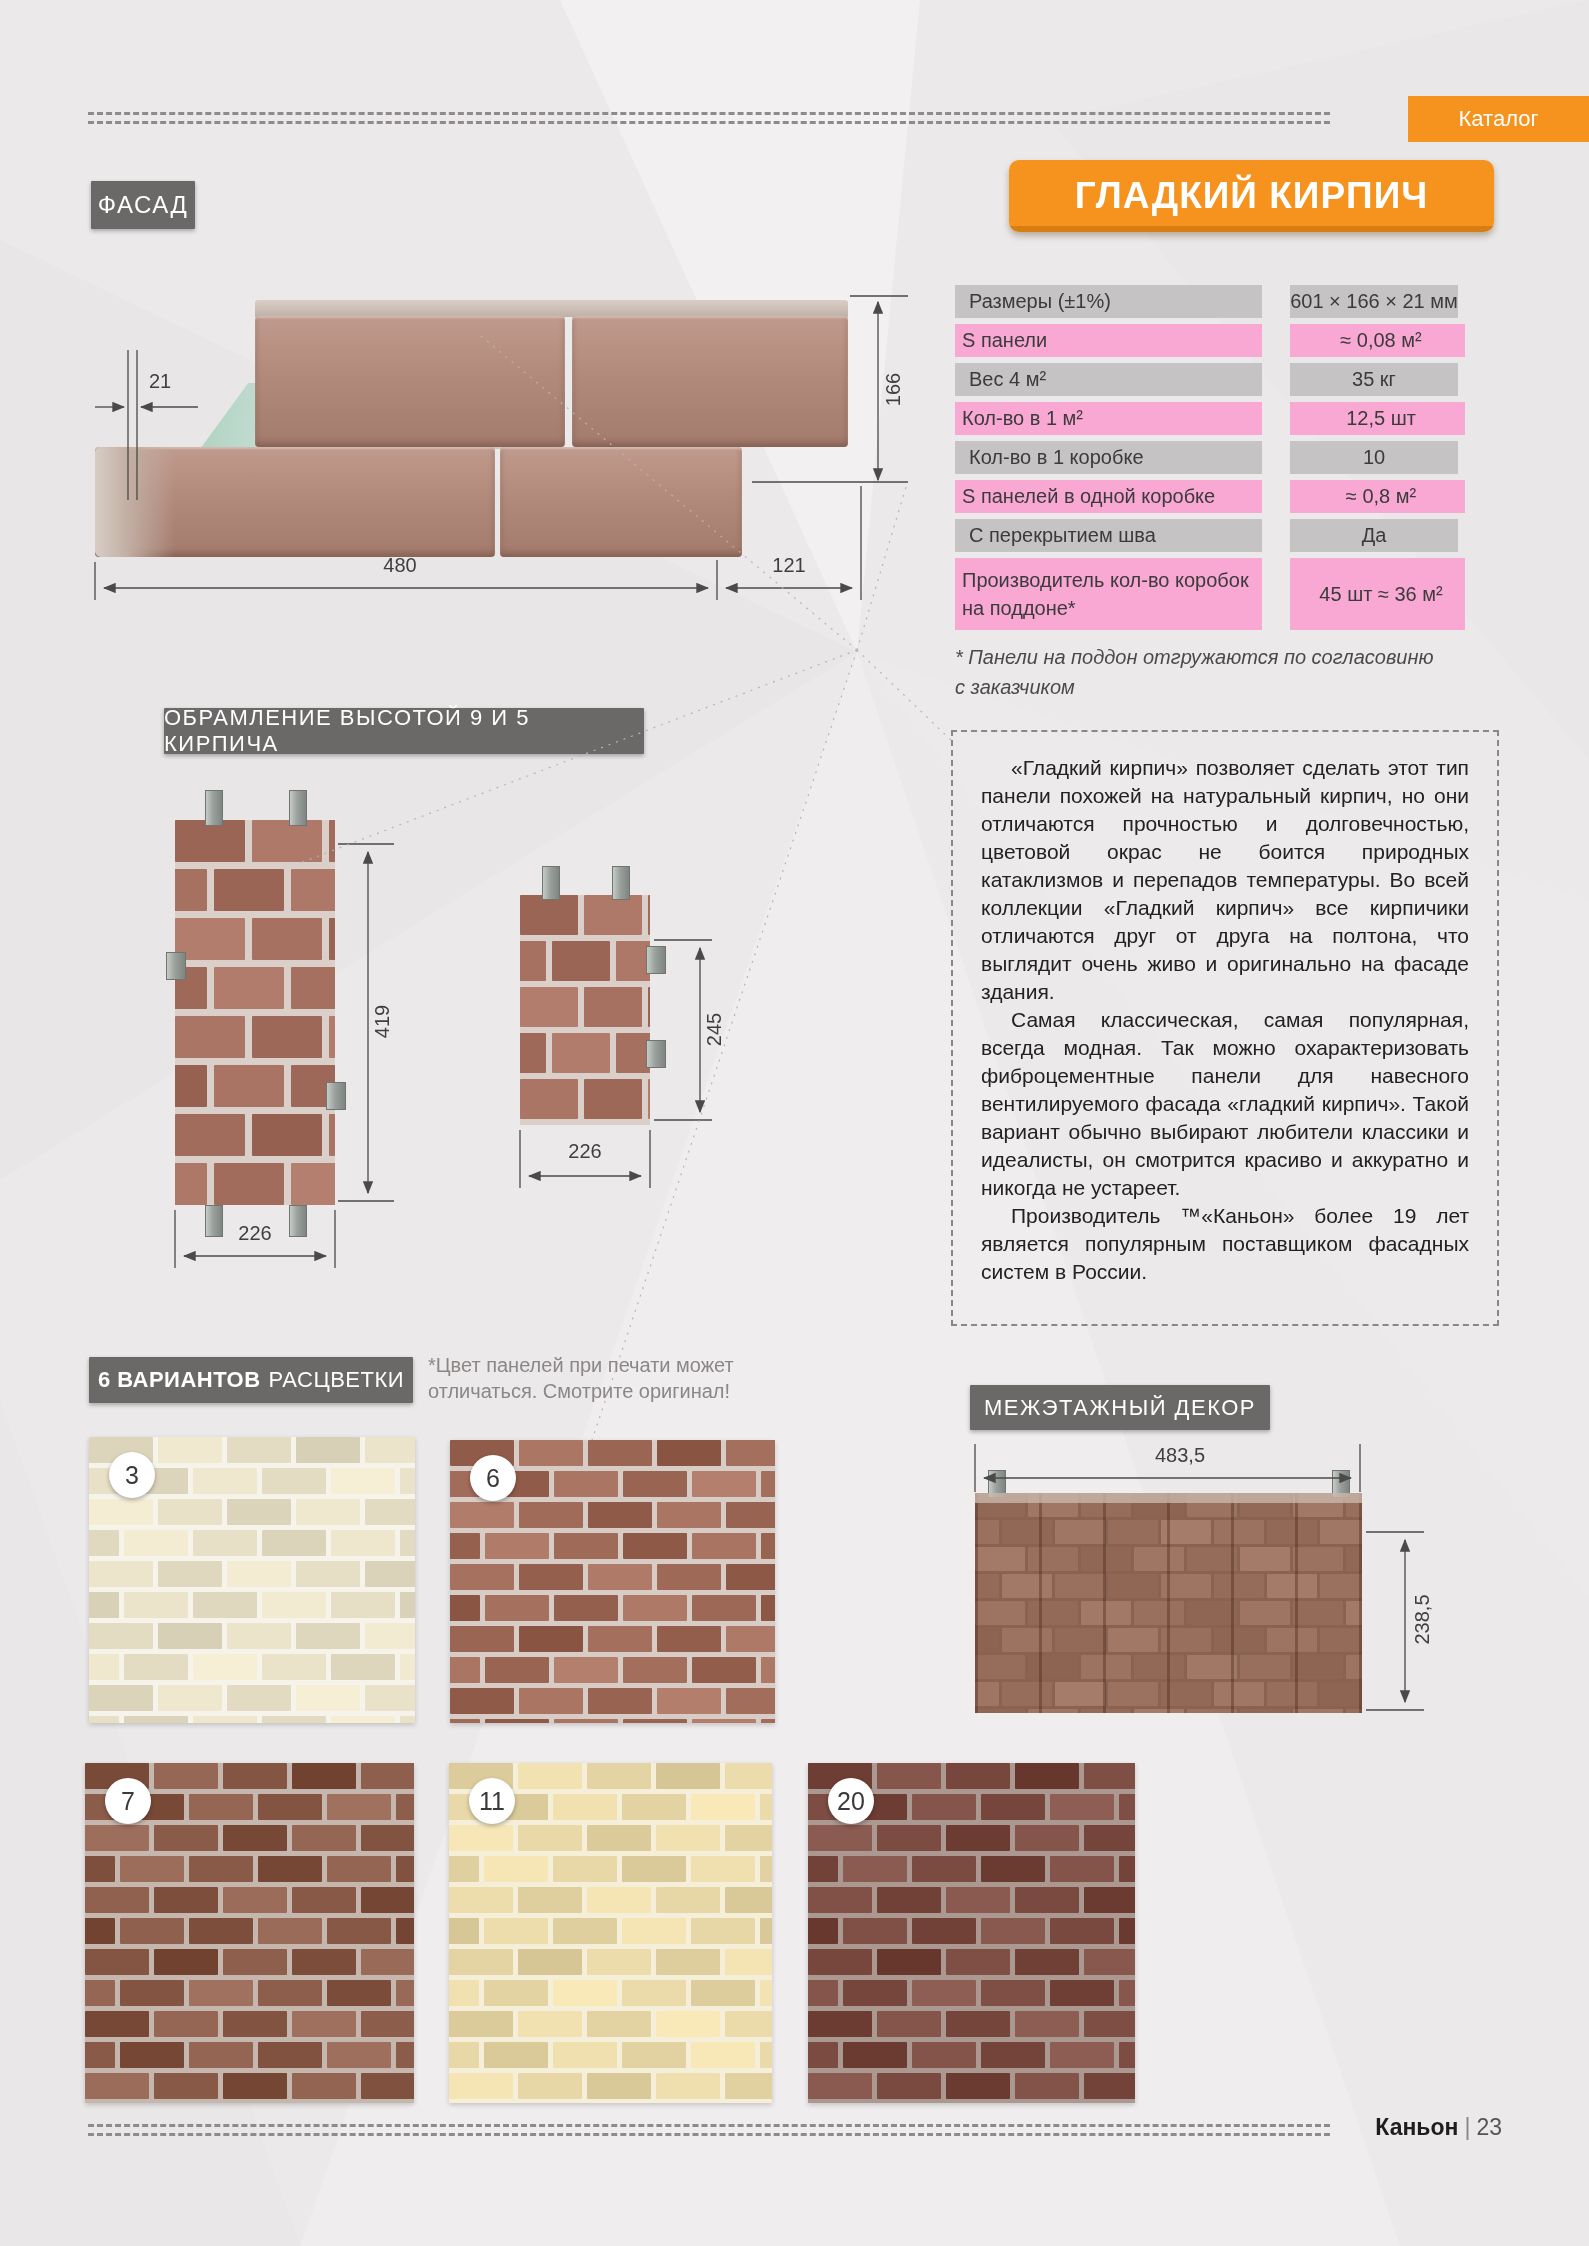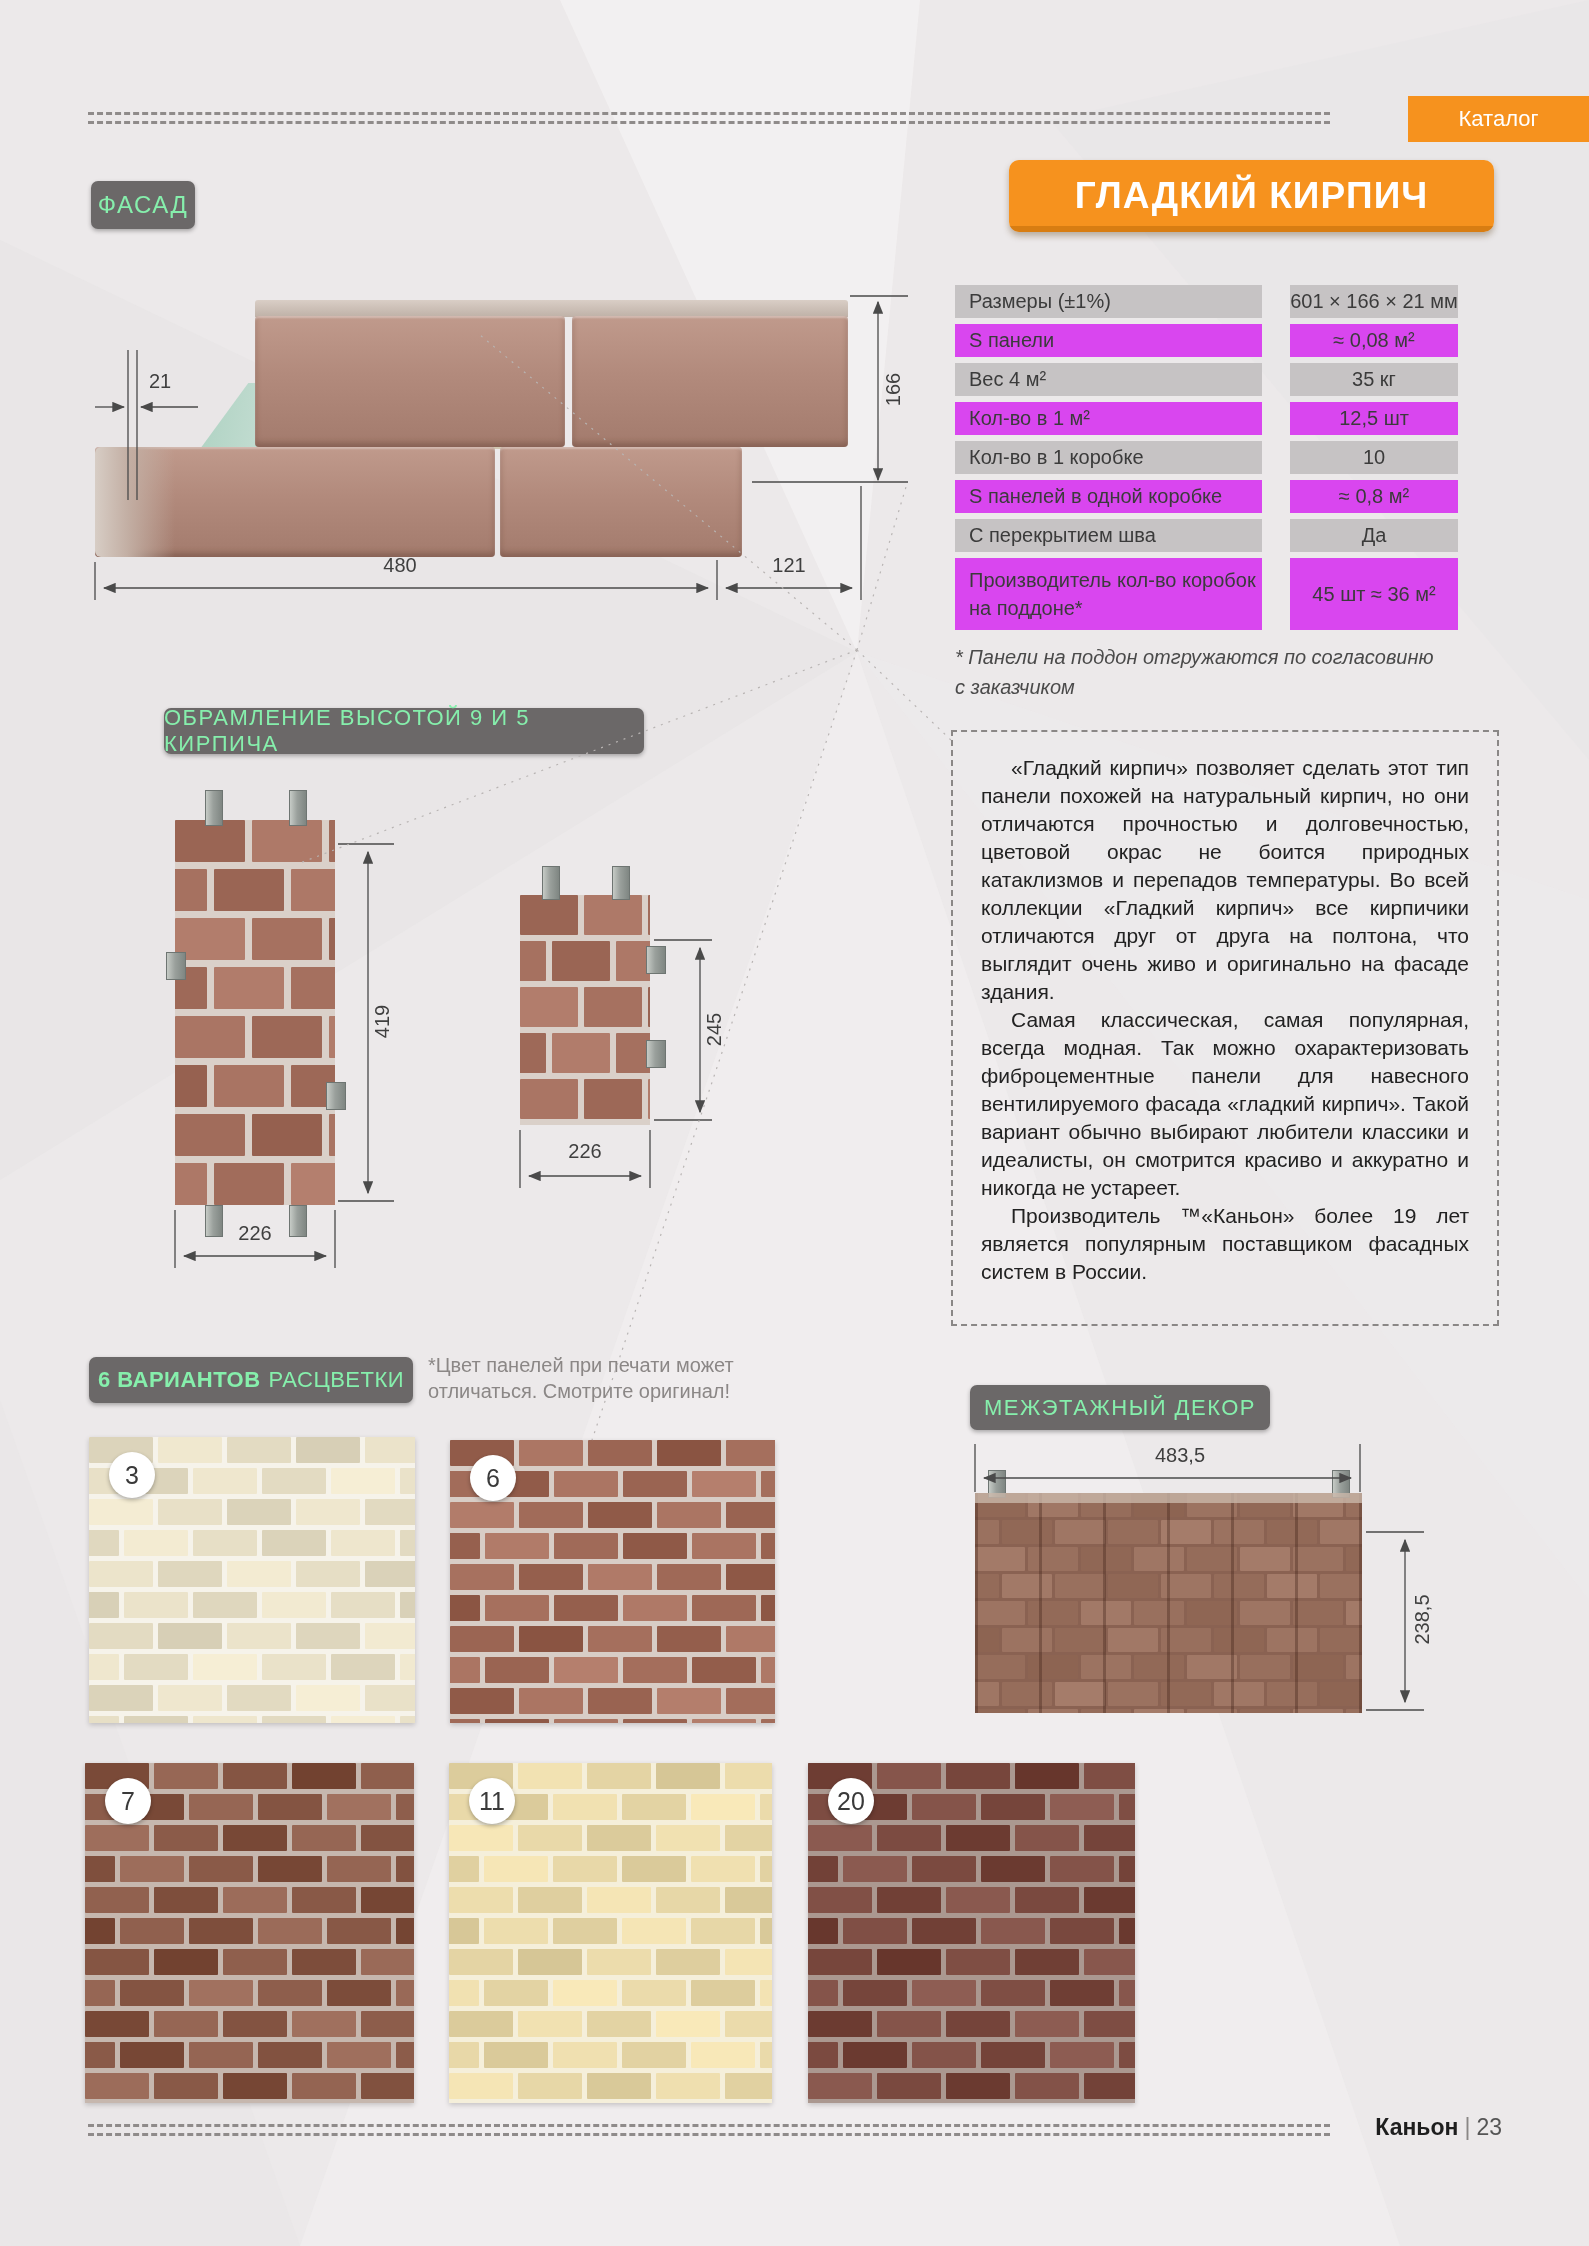--- a/index.html
+++ b/index.html
@@ -14,21 +14,21 @@
   .dash-bottom{left:88px;top:2124px;width:1242px;}
 
   
   .catalog-tab{position:absolute;left:1408px;top:96px;width:181px;height:46px;background:var(--orange,#F6921E);
     color:#fff;font-size:22px;display:flex;align-items:center;justify-content:center;z-index:6;}
   .main-title{position:absolute;left:1009px;top:160px;width:485px;height:72px;background:linear-gradient(180deg,var(--orange,#F6921E) 0 92%,#d87d12 92% 100%);
     border-radius:10px;box-shadow:0 4px 6px rgba(90,60,20,.35);color:#fff;font-weight:bold;font-size:37px;letter-spacing:1px;
     display:flex;align-items:center;justify-content:center;z-index:6;}
 
   
-  .badge{position:absolute;background:var(--badge-gray,#6B6868);color:#86efac;border-radius:7px;box-shadow:0 2px 4px rgba(0,0,0,.3);
+  .badge{position:absolute;background:var(--badge-gray,#6B6868);color:#ffffff;border-radius:1px;box-shadow:0 2px 4px rgba(0,0,0,.3);
     display:flex;align-items:center;justify-content:center;letter-spacing:1.5px;z-index:6;}
   .badge-fasad{left:91px;top:181px;width:104px;height:48px;font-size:24px;}
   .badge-framing{left:164px;top:708px;width:480px;height:46px;font-size:22px;}
   .badge-variants{left:89px;top:1357px;width:324px;height:46px;font-size:22px;letter-spacing:.5px;}
   .badge-variants b{margin-right:8px;}
   .badge-decor{left:970px;top:1385px;width:300px;height:45px;font-size:22px;}
 
   
   .panel{position:absolute;border-radius:4px;background:linear-gradient(180deg,#c09a8c 0%,#b28a7c 45%,#a37b6d 100%);
     box-shadow:inset 0 2px 2px rgba(255,255,255,.35), inset 0 -4px 6px rgba(80,45,35,.35);z-index:4;}
@@ -50,21 +50,21 @@
     font-size:25px;color:#3a3a3a;}
 
   
   .clip{position:absolute;background:linear-gradient(90deg,#c6cbc6,#9aa09c 45%,#7f8682);border:1px solid #6e7572;z-index:5;}
 
   
   .spec-row-cell{position:absolute;display:flex;align-items:center;color:#3b3b3b;font-size:20px;z-index:6;}
   .spec-label{left:955px;width:307px;padding-left:14px;box-sizing:border-box;}
   .spec-value{left:1290px;width:168px;justify-content:center;text-align:center;}
   .shade-a{background:#c6c3c4;}
-  .shade-b{background:#d946ef;}
+  .shade-b{background:#f9a8d4;padding-left:7px;}
   .footnote{position:absolute;left:955px;top:642px;width:490px;font-style:italic;font-size:20px;line-height:30px;color:#4a4a4a;z-index:6;}
 
   
   .desc-box{position:absolute;left:951px;top:730px;width:548px;height:596px;box-sizing:border-box;
     border:2px dashed #8a8786;padding:22px 28px;z-index:6;}
   .desc-box p{margin:0;text-indent:30px;text-align:justify;font-size:21px;line-height:28px;color:#222;}
 
   
   .variants-note{position:absolute;left:428px;top:1352px;width:360px;font-size:20px;line-height:26px;color:#8b8786;z-index:6;}
 

